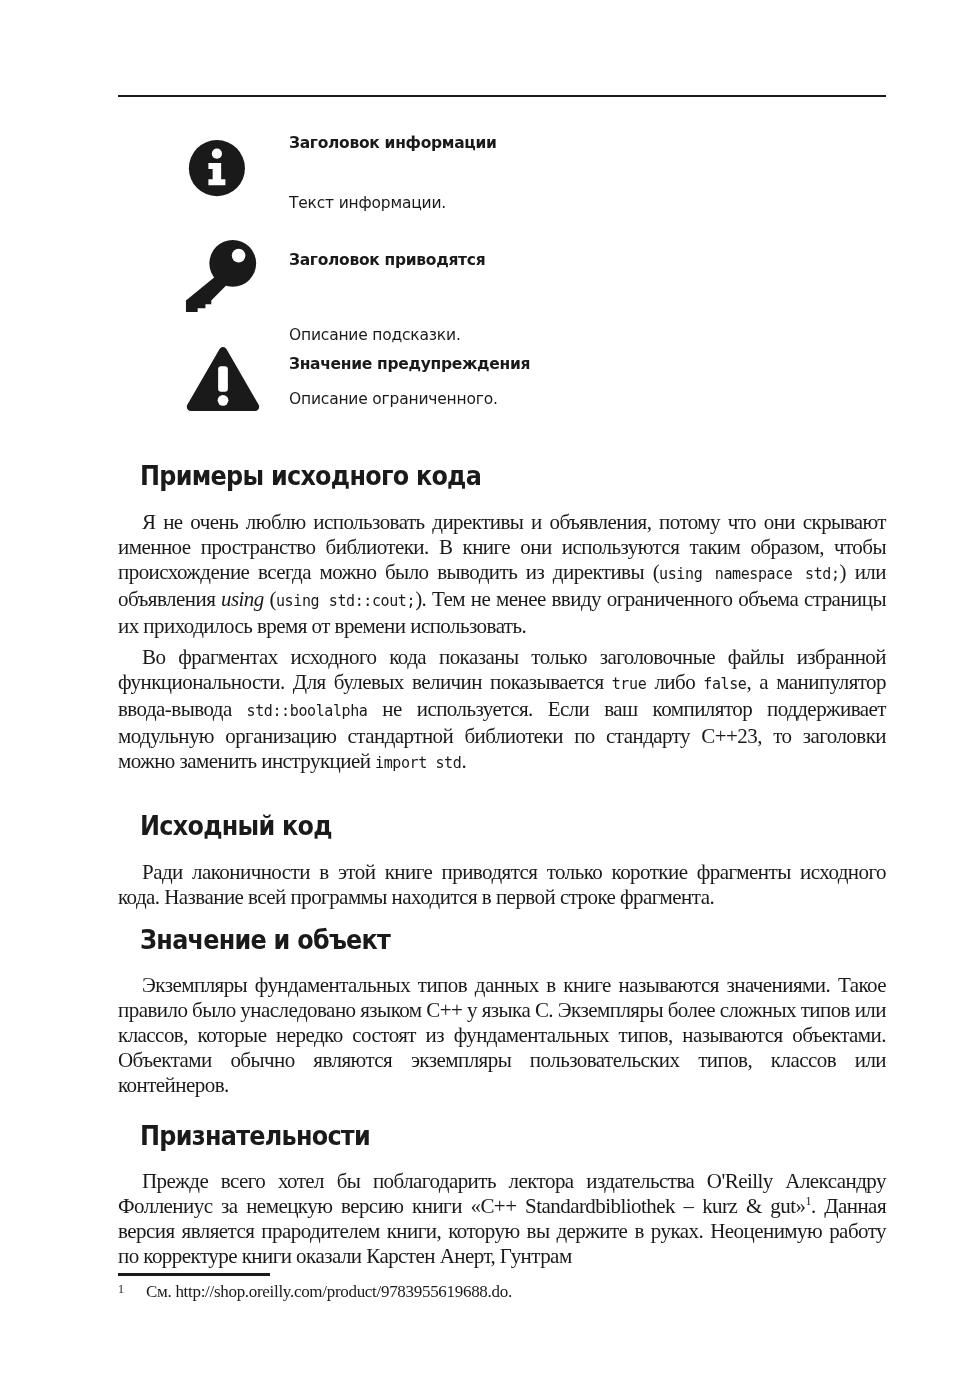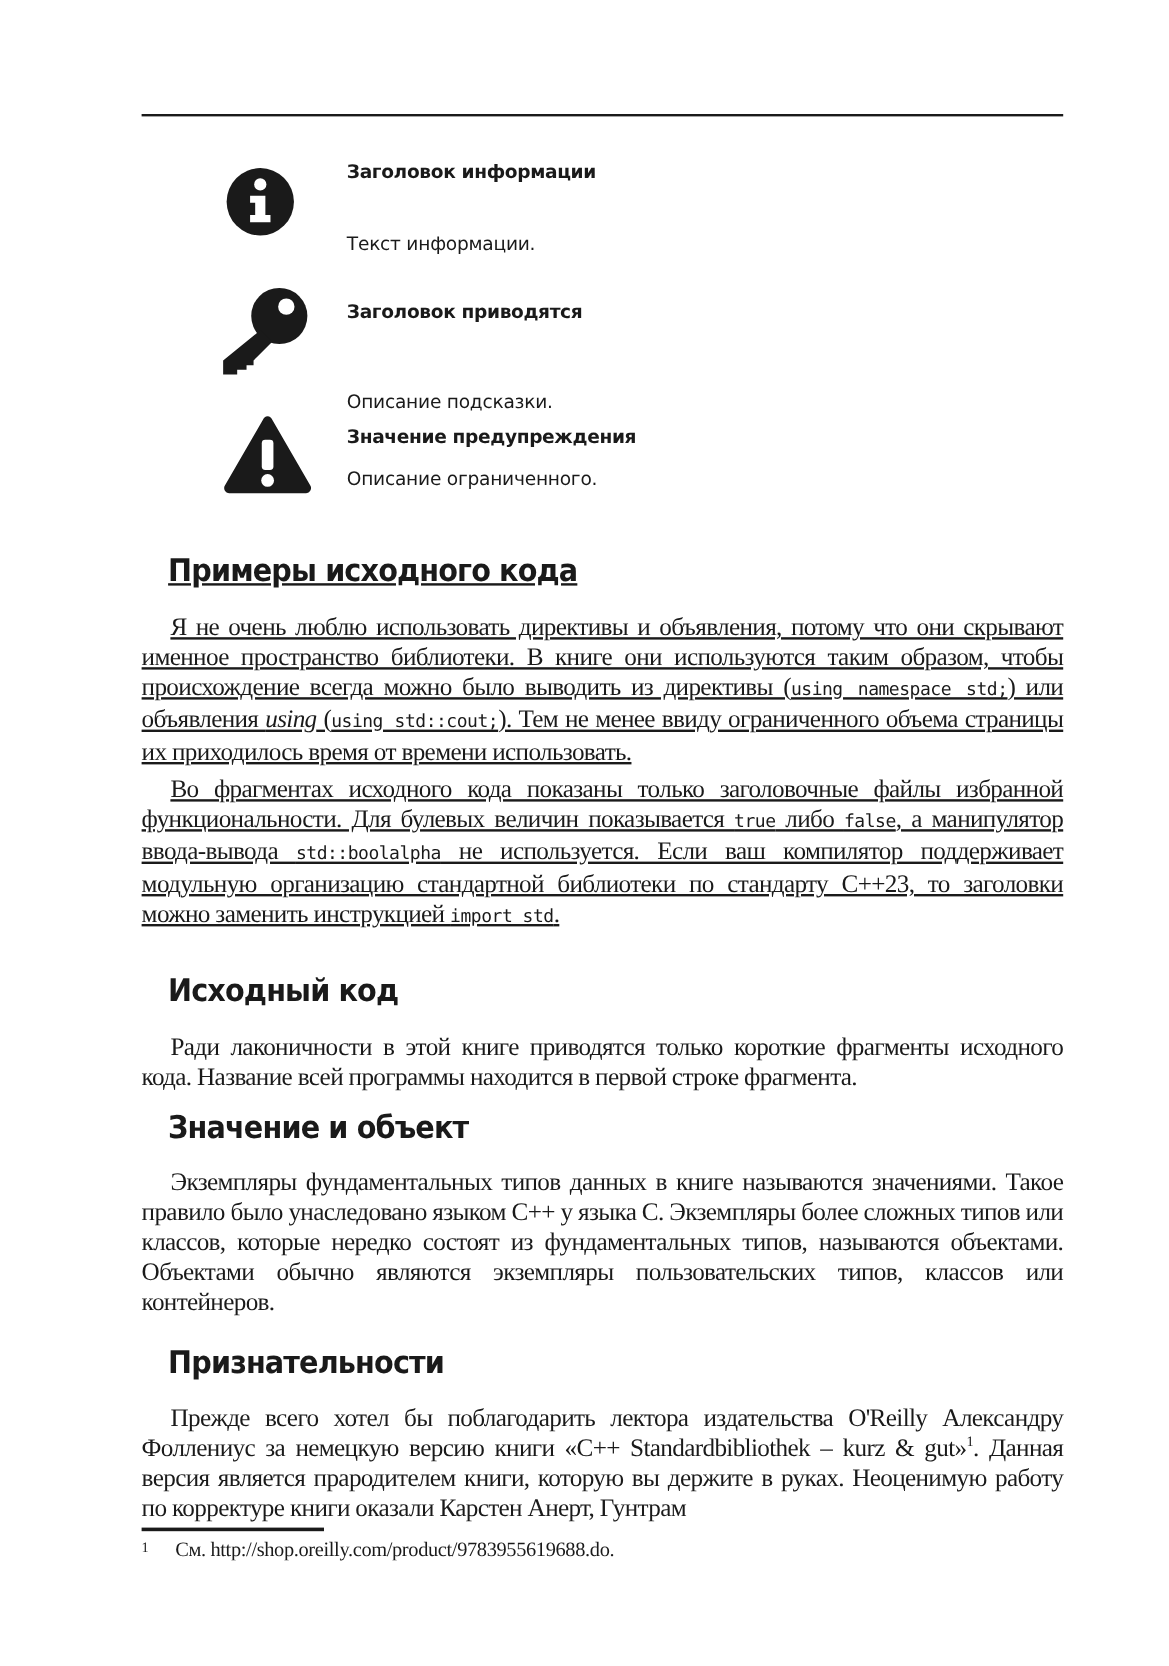--- a/index.html
+++ b/index.html
@@ -65,21 +65,21 @@
   <div class="note" style="top:345px;">
     <svg class="icon" viewBox="0 0 80 70" style="left:1px; width:78px; height:68px;">
       <path d="M40 2 C42 2 43 3 44 5 L77 62 C78 65 76 68 73 68 L7 68 C4 68 2 65 3 62 L36 5 C37 3 38 2 40 2 Z" fill="#1a1a1a"></path>
       <rect x="35" y="22" width="10" height="26" rx="3" fill="#fff"></rect>
       <circle cx="40" cy="57" r="5.5" fill="#fff"></circle>
     </svg>
     <div class="n-title" style="top:10px;">Значение предупреждения</div>
     <div class="n-text" style="top:45px;">Описание ограниченного.</div>
   </div>
 
-  <div class="body-text" style="top:458px;text-decoration:underline;">
+  <div class="body-text" style="top:458px;">
     <h2 class="h2" style="height:40px; line-height:36px;">Примеры исходного кода</h2>
     <div style="height:12px;"></div>
     <p><span>Я не очень люблю использовать директивы и объявления, потому что они скрывают именное пространство библиотеки. В книге они используются та­ким образом, чтобы происхождение всегда можно было выводить из директи­вы (</span><code>using namespace std;</code><span>) или объявления </span><em>using</em><span> (</span><code>using std::cout;</code><span>). Тем не менее ввиду ограниченного объема страницы их приходилось время от времени ис­пользовать.</span></p>
     <p><span>Во фрагментах исходного кода показаны только заголовочные файлы из­бранной функциональности. Для булевых величин показывается </span><code>true</code><span> либо </span><code>false</code><span>, а манипулятор ввода-вывода </span><code>std::boolalpha</code><span> не используется. Если ваш компилятор поддерживает модульную организацию стандартной библиотеки по стандарту C++23, то заголовки можно заменить инструкцией </span><code>import std</code><span>.</span></p>
   </div>
 
   <div class="body-text" style="top:922px;">
     <h2 class="h2" style="height:40px; line-height:36px;">Значение и объект</h2>
     <div style="height:11px;"></div>
     <p>Экземпляры фундаментальных типов данных в книге называются значе­ниями. Такое правило было унаследовано языком C++ у языка C. Экземпляры более сложных типов или классов, которые нередко состоят из фундаменталь­ных типов, называются объектами. Объектами обычно являются экземпляры пользовательских типов, классов или контейнеров.</p>

